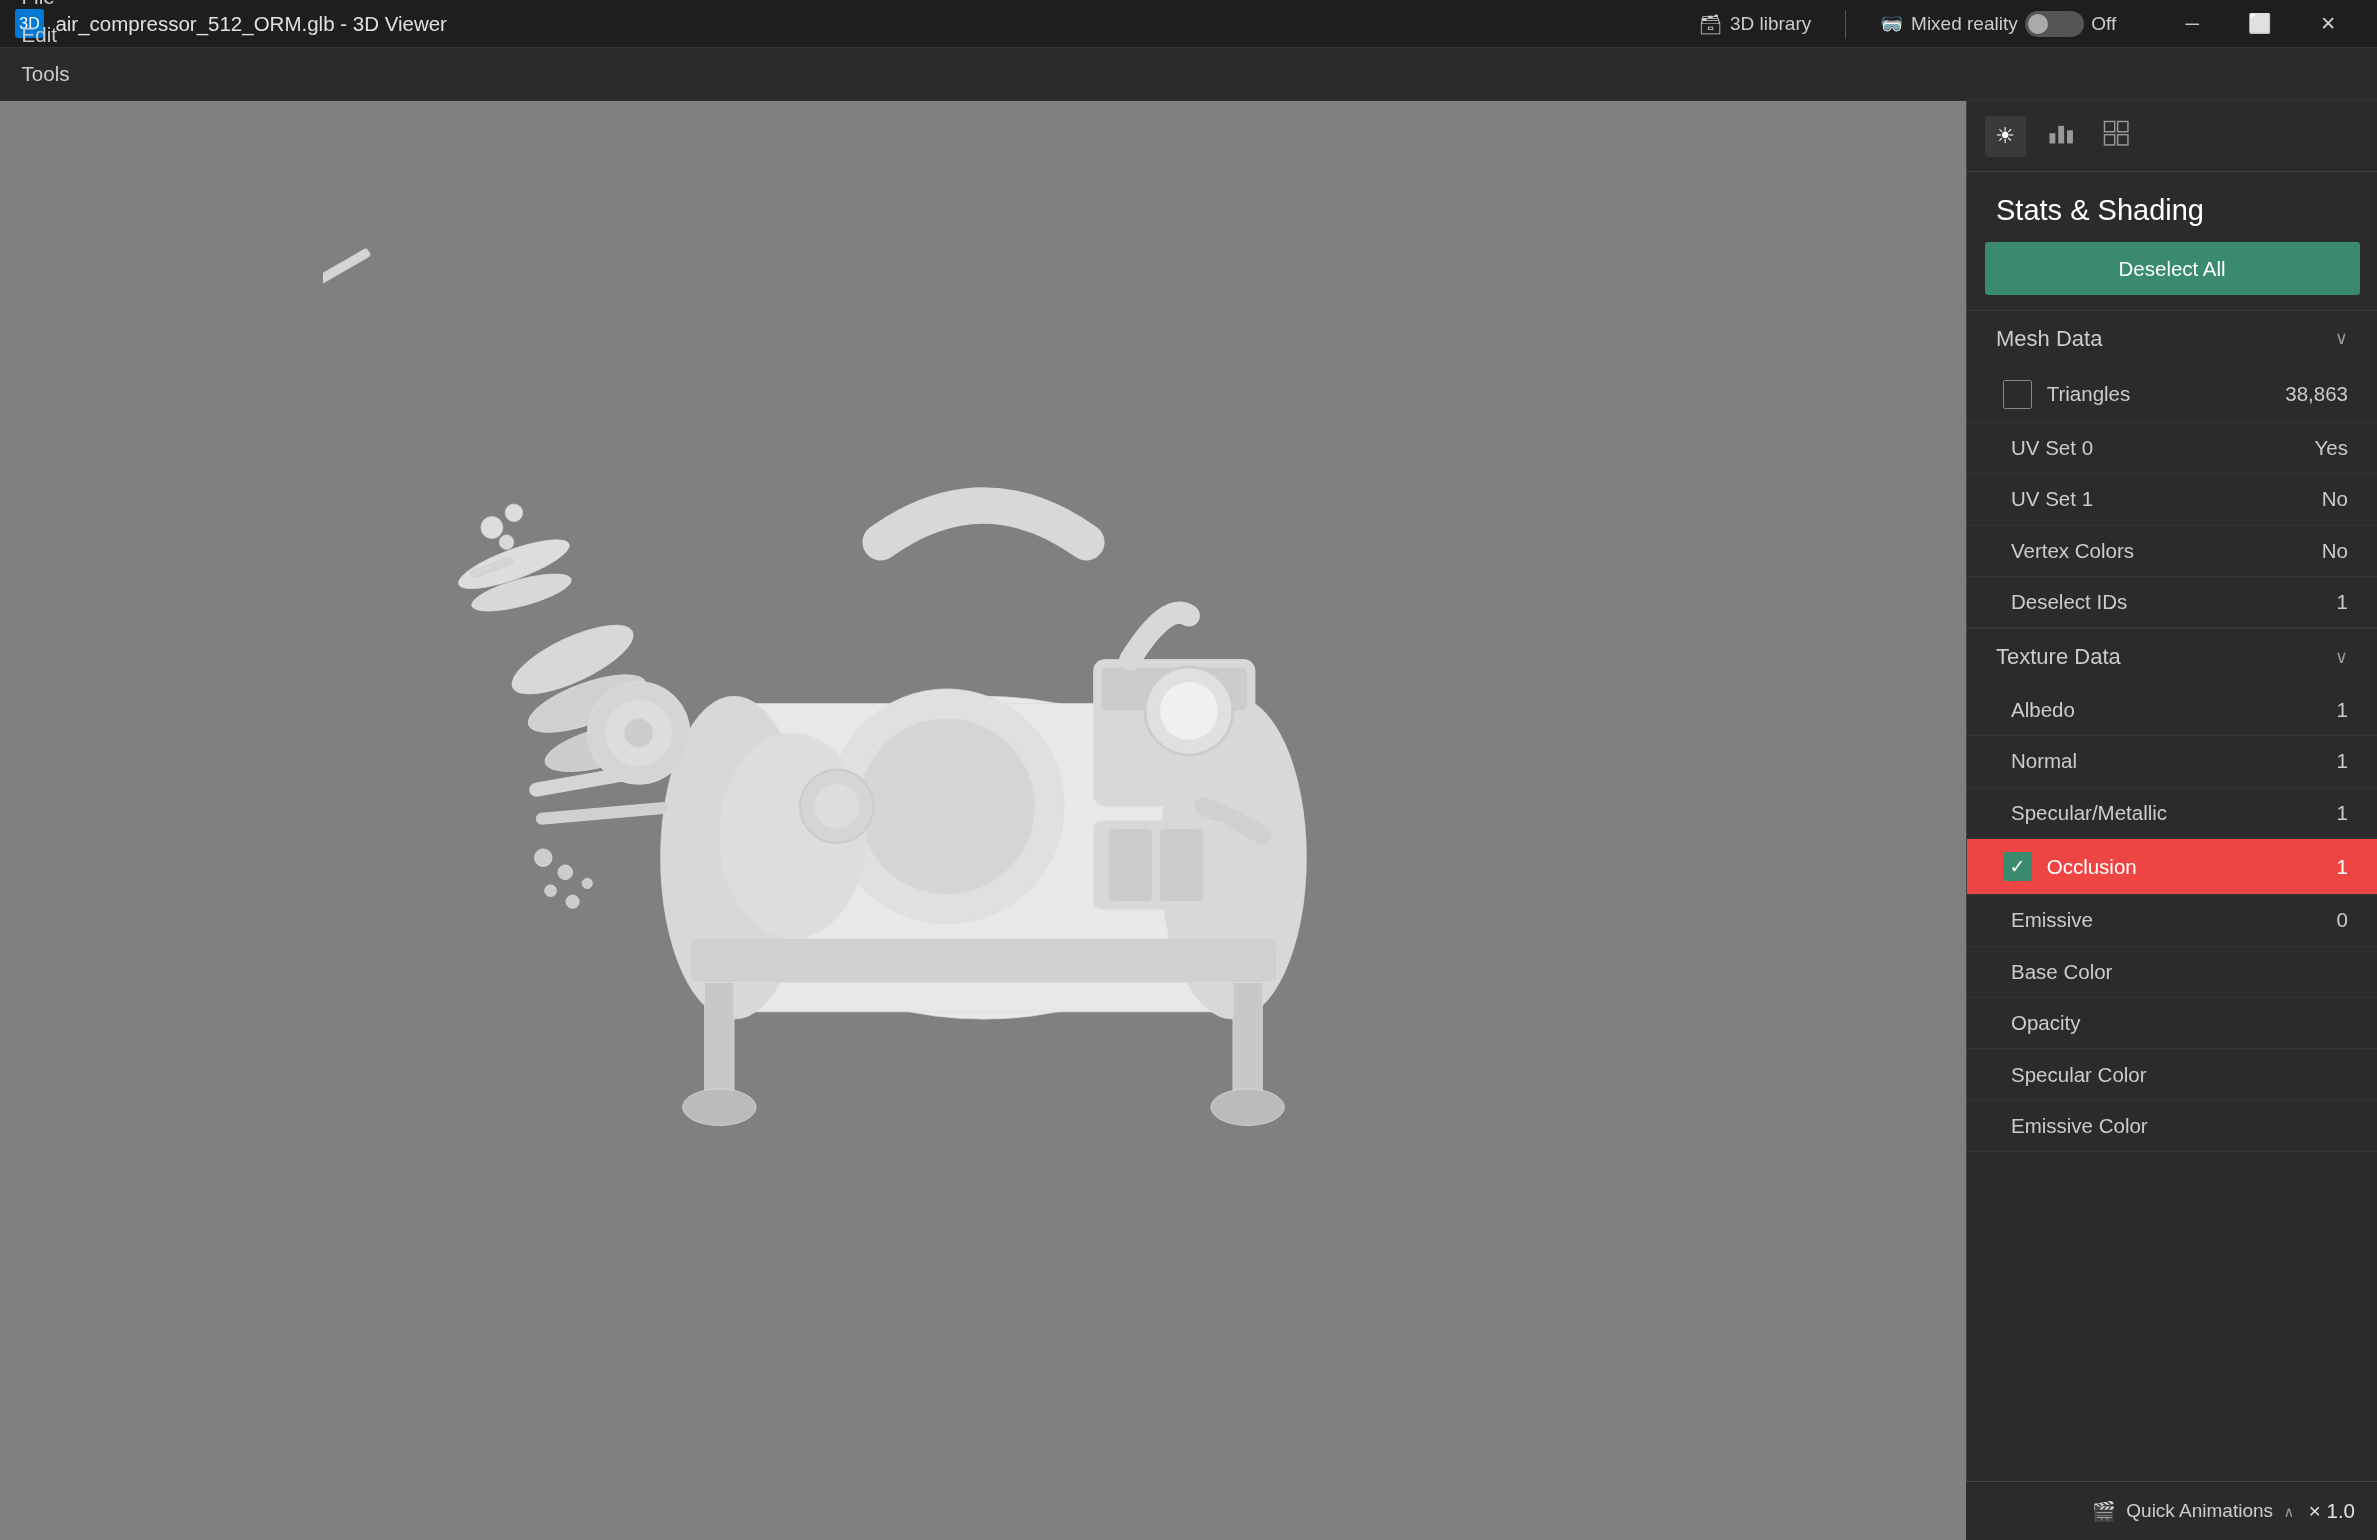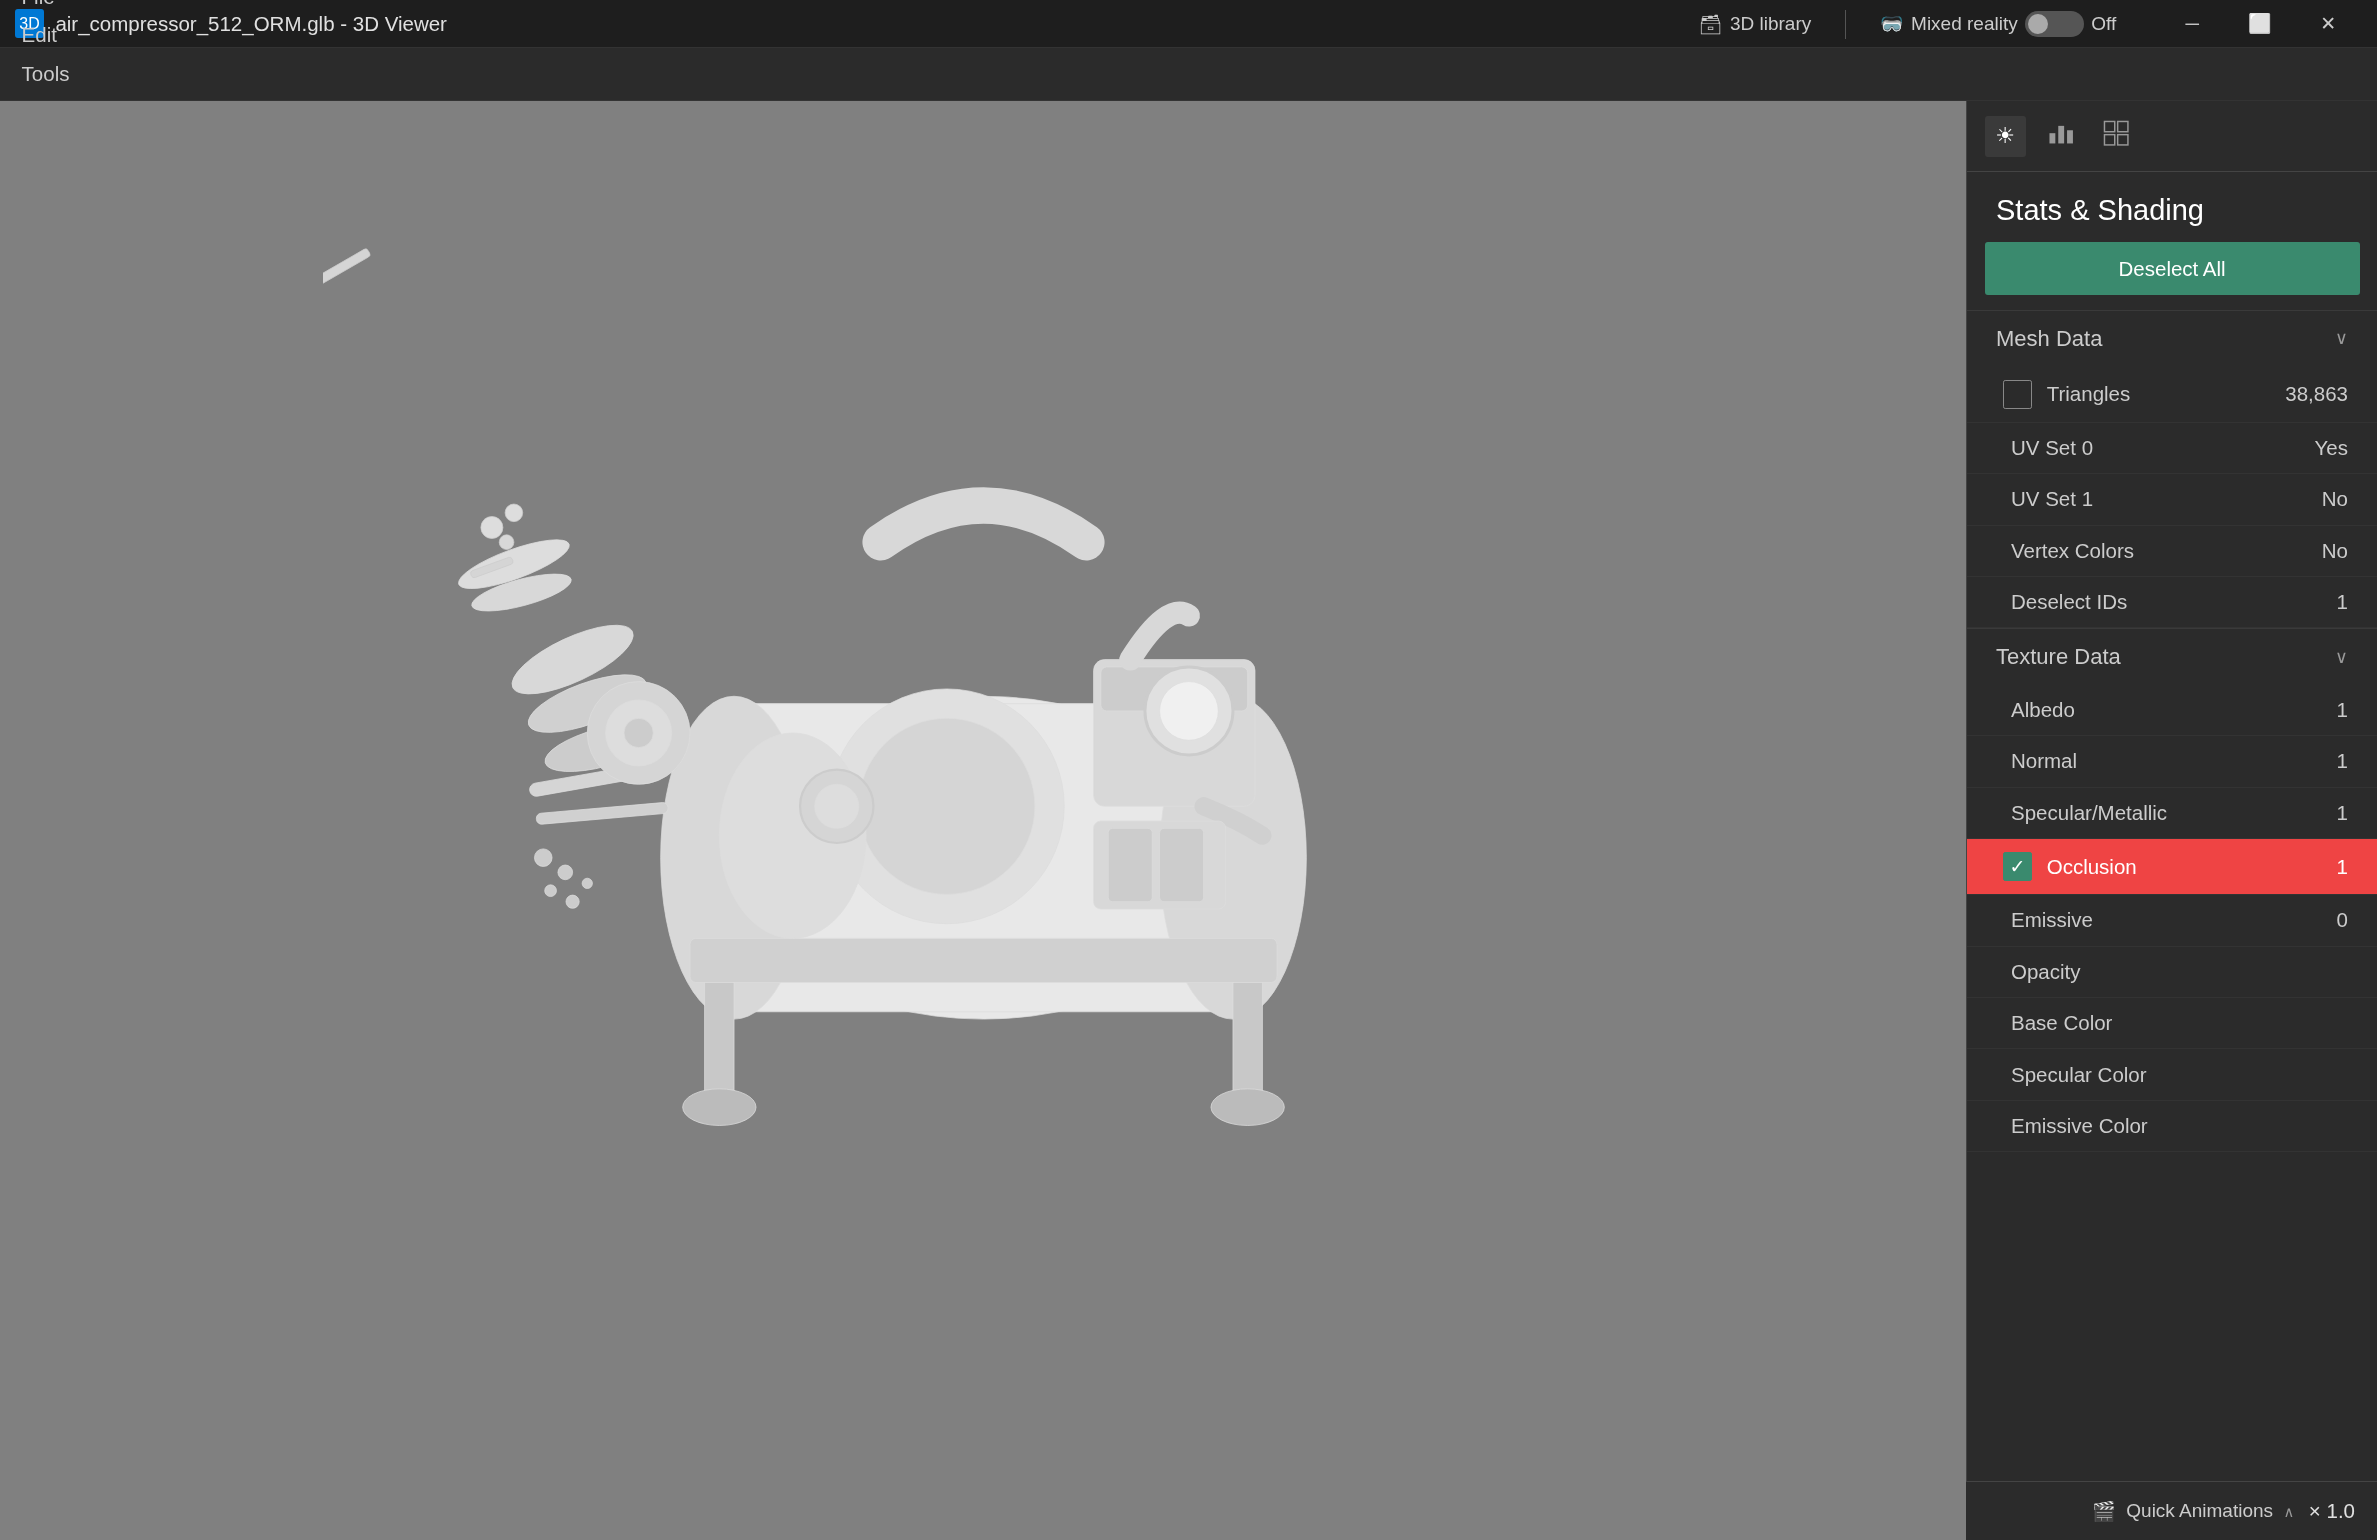--- a/index.html
+++ b/index.html
@@ -518,24 +518,24 @@
           <div class="data-row with-checkbox selected">
             <div class="checkbox checked"></div>
             <span class="row-label">Occlusion</span>
             <span class="row-value">1</span>
           </div>
           <div class="data-row">
             <span class="row-label">Emissive</span>
             <span class="row-value">0</span>
           </div>
           <div class="data-row">
+            <span class="row-label">Base Color</span>
+          </div>
+          <div class="data-row">
             <span class="row-label">Opacity</span>
-          </div>
-          <div class="data-row">
-            <span class="row-label">Base Color</span>
           </div>
           <div class="data-row">
             <span class="row-label">Specular Color</span>
           </div>
           <div class="data-row">
             <span class="row-label">Emissive Color</span>
           </div>
         </div>
 
     </div>

